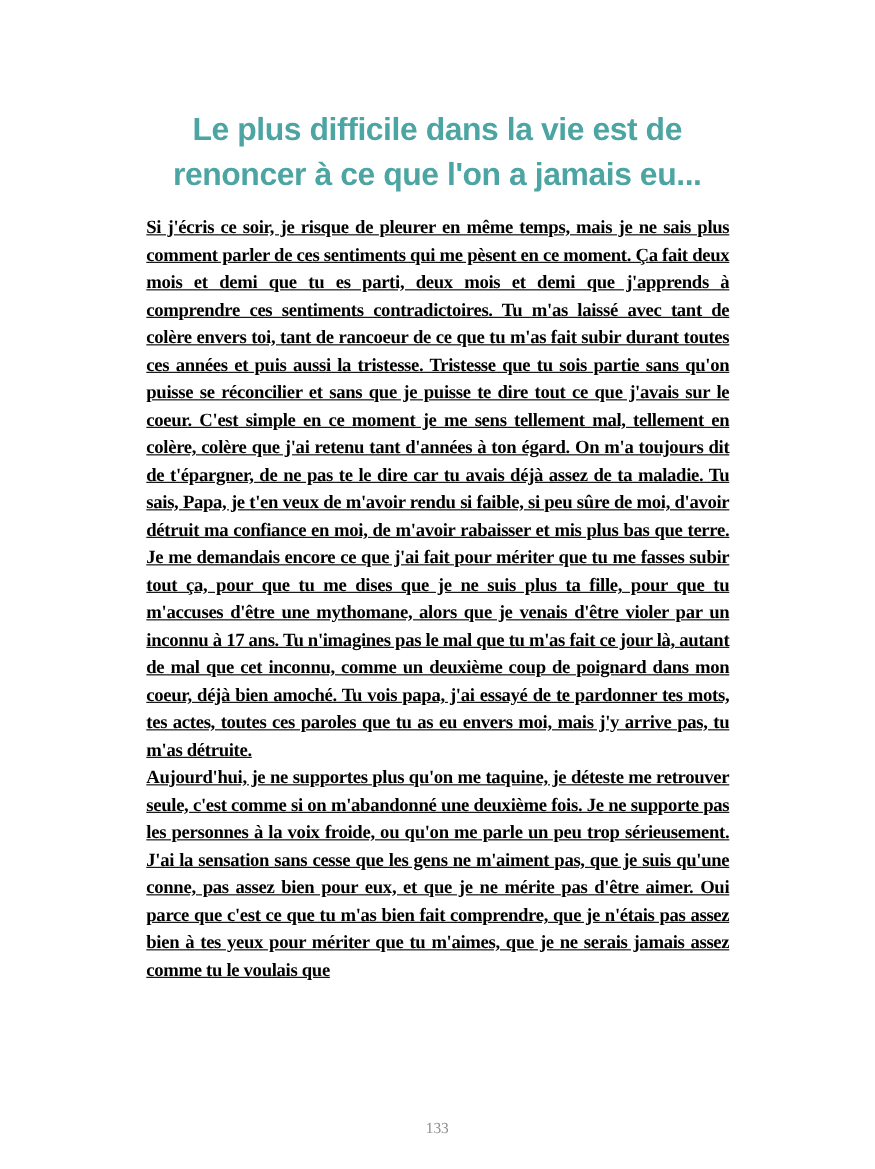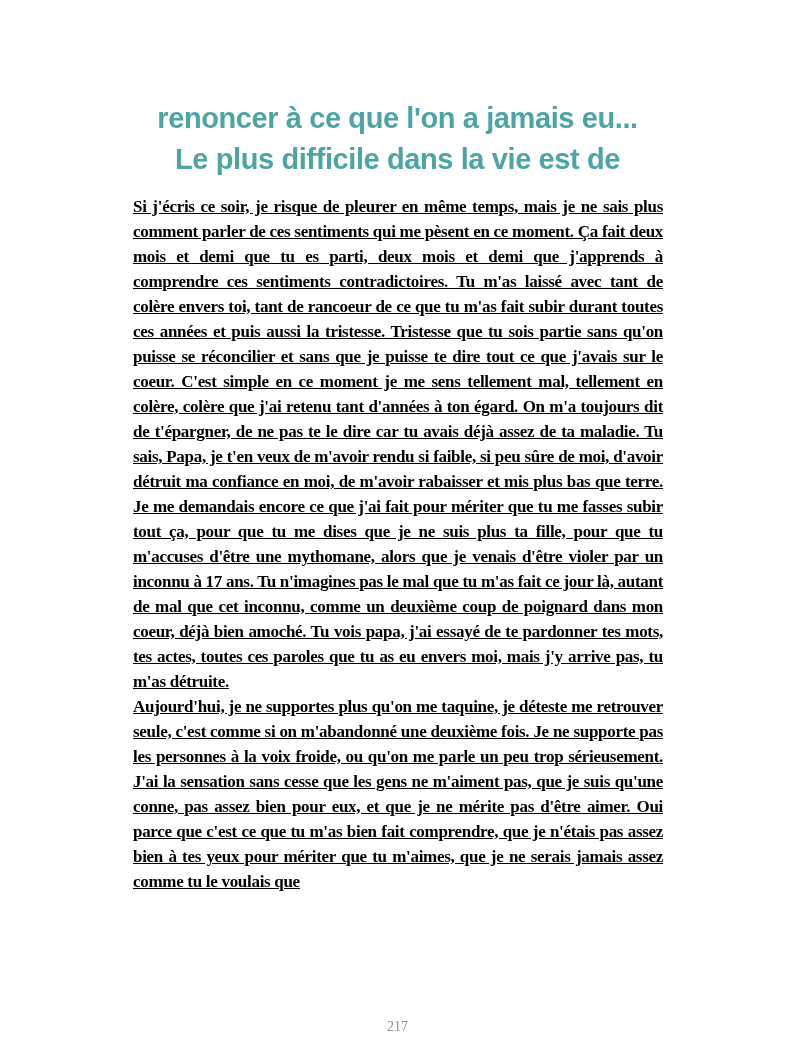--- a/index.html
+++ b/index.html
@@ -61,24 +61,24 @@
     line-height: 18px;
     color: #8f8f8f;
   }
 </style>
 </head>
 <body>
 
 <div class="page">
 
   <h1 class="title">
+    <span class="title-line">Le plus difficile dans la vie est de</span>
     <span class="title-line">renoncer à ce que l'on a jamais eu...</span>
-    <span class="title-line">Le plus difficile dans la vie est de</span>
   </h1>
 
   <div class="body-text">
     <p>Si j'écris ce soir, je risque de pleurer en même temps, mais je ne sais plus comment parler de ces sentiments qui me pèsent en ce moment. Ça fait deux mois et demi que tu es parti, deux mois et demi que j'apprends à comprendre ces sentiments contradictoires. Tu m'as laissé avec tant de colère envers toi, tant de rancoeur de ce que tu m'as fait subir durant toutes ces années et puis aussi la tristesse. Tristesse que tu sois partie sans qu'on puisse se réconcilier et sans que je puisse te dire tout ce que j'avais sur le coeur. C'est simple en ce moment je me sens tellement mal, tellement en colère, colère que j'ai retenu tant d'années à ton égard. On m'a toujours dit de t'épargner, de ne pas te le dire car tu avais déjà assez de ta maladie. Tu sais, Papa, je t'en veux de m'avoir rendu si faible, si peu sûre de moi, d'avoir détruit ma confiance en moi, de m'avoir rabaisser et mis plus bas que terre. Je me demandais encore ce que j'ai fait pour mériter que tu me fasses subir tout ça, pour que tu me dises que je ne suis plus ta fille, pour que tu m'accuses d'être une mythomane, alors que je venais d'être violer par un inconnu à 17 ans. Tu n'imagines pas le mal que tu m'as fait ce jour là, autant de mal que cet inconnu, comme un deuxième coup de poignard dans mon coeur, déjà bien amoché. Tu vois papa, j'ai essayé de te pardonner tes mots, tes actes, toutes ces paroles que tu as eu envers moi, mais j'y arrive pas, tu m'as détruite.</p>
     <p>Aujourd'hui, je ne supportes plus qu'on me taquine, je déteste me retrouver seule, c'est comme si on m'abandonné une deuxième fois. Je ne supporte pas les personnes à la voix froide, ou qu'on me parle un peu trop sérieusement. J'ai la sensation sans cesse que les gens ne m'aiment pas, que je suis qu'une conne, pas assez bien pour eux, et que je ne mérite pas d'être aimer. Oui parce que c'est ce que tu m'as bien fait comprendre, que je n'étais pas assez bien à tes yeux pour mériter que tu m'aimes, que je ne serais jamais assez comme tu le voulais que</p>
   </div>
 
-  <div class="page-number">217</div>
+  <div class="page-number">133</div>
 
 </div>
 
 </body></html>

